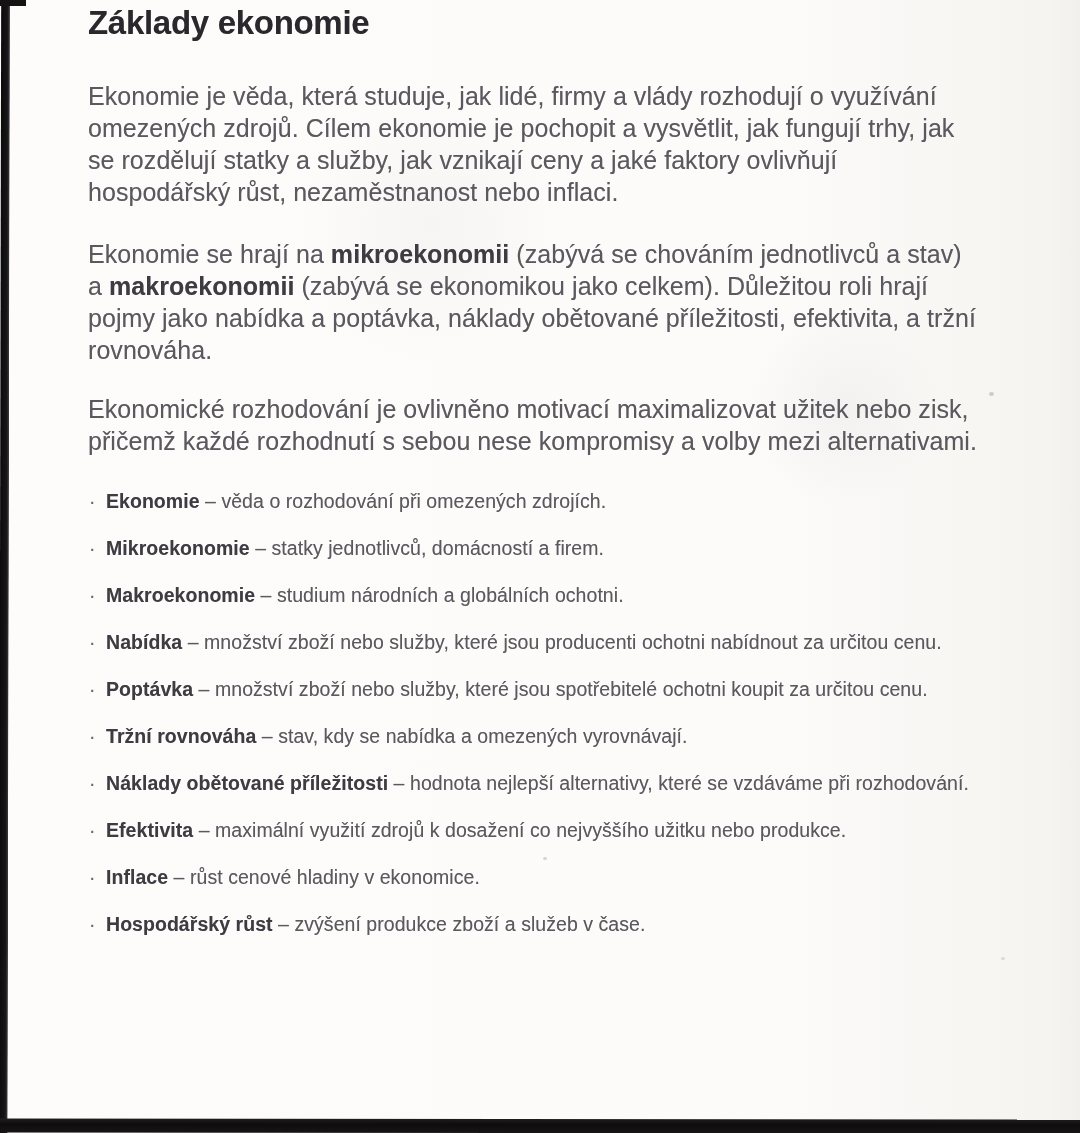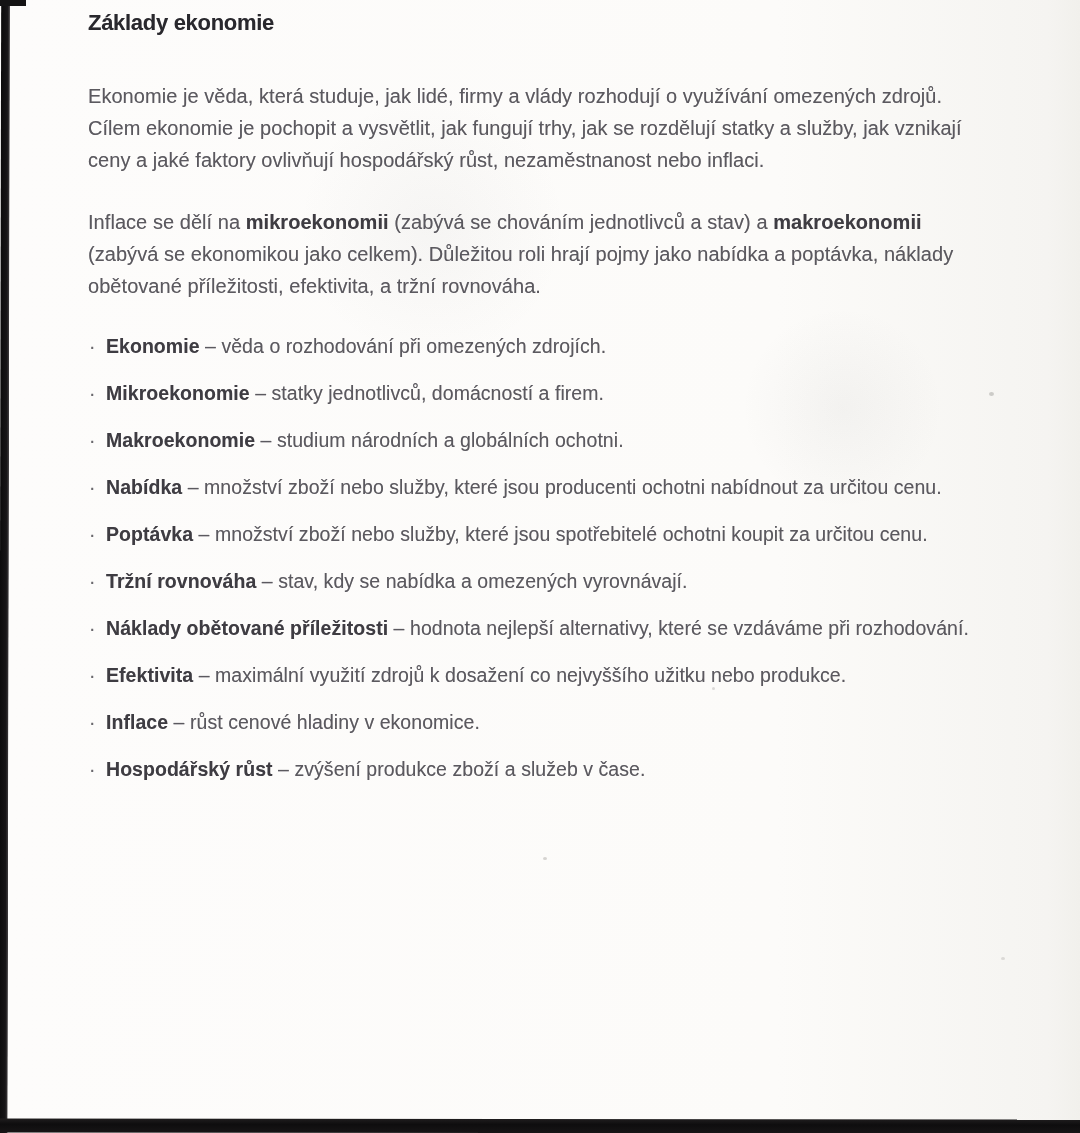--- a/index.html
+++ b/index.html
@@ -50,38 +50,38 @@
     position: absolute;
     left: 88px; top: 0;
     width: 893px;
     color: #5b595f;
     filter: blur(0.25px);
     text-shadow: 0 0 0.6px rgba(90,88,94,0.4);
   }
 
   h1.doc-title {
     margin-top: 2px;
-    font-size: 22px;
+    font-size: 33px;
     line-height: 42px;
     font-weight: 700;
     letter-spacing: -0.3px;
     color: #29282d;
   }
   h2.section-heading {
     font-size: 23px;
     line-height: 30px;
     font-weight: 700;
     letter-spacing: -0.1px;
     color: #2c2b30;
   }
   h2.summary-heading { margin-top: 40px; }
   h2.terms-heading   { margin-top: 27px; }
 
   p.body-para {
-    font-size: 20px;
+    font-size: 25px;
     line-height: 32px;
     letter-spacing: 0.05px;
   }
   p.para-1 { margin-top: 36px; }
   p.para-2 { margin-top: 30px; }
   p.para-3 { margin-top: 27px; }
 
   .inline-bold, .term { font-weight: 700; color: #3e3c42; }
 
   ul.terms-list {
@@ -115,22 +115,23 @@
   <div class="speck s3"></div>
   <div class="speck s4"></div>
 
   <div class="content">
 
     <h1 class="doc-title">Základy ekonomie</h1>
 
 
     <p class="body-para para-1">Ekonomie je věda, která studuje, jak lidé, firmy a vlády rozhodují o využívání omezených zdrojů. Cílem ekonomie je pochopit a vysvětlit, jak fungují trhy, jak se rozdělují statky a služby, jak vznikají ceny a jaké faktory ovlivňují hospodářský růst, nezaměstnanost nebo inflaci.</p>
 
-    <p class="body-para para-2"><span>Inflace se dělí na </span><span class="inline-bold">mikroekonomii</span><span> (zabývá se chováním jednotlivců a stav) a </span><span class="inline-bold">makroekonomii</span><span> (zabývá se ekonomikou jako celkem). Důležitou roli hrají pojmy jako nabídka a poptávka, náklady obětované příležitosti, efektivita, a tržní rovnováha.</span></p>
+    <p class="body-para para-2"><span>Ekonomie se hrají na </span><span class="inline-bold">mikroekonomii</span><span> (zabývá se chováním jednotlivců a stav) a </span><span class="inline-bold">makroekonomii</span><span> (zabývá se ekonomikou jako celkem). Důležitou roli hrají pojmy jako nabídka a poptávka, náklady obětované příležitosti, efektivita, a tržní rovnováha.</span></p>
 
+    <p class="body-para para-3">Ekonomické rozhodování je ovlivněno motivací maximalizovat užitek nebo zisk, přičemž každé rozhodnutí s sebou nese kompromisy a volby mezi alternativami.</p>
 
 
     <ul class="terms-list">
       <li><span class="bullet-dot">·</span><span class="term">Ekonomie</span><span> – věda o rozhodování při omezených zdrojích.</span></li>
       <li><span class="bullet-dot">·</span><span class="term">Mikroekonomie</span><span> – statky jednotlivců, domácností a firem.</span></li>
       <li><span class="bullet-dot">·</span><span class="term">Makroekonomie</span><span> – studium národních a globálních ochotni.</span></li>
       <li><span class="bullet-dot">·</span><span class="term">Nabídka</span><span> – množství zboží nebo služby, které jsou producenti ochotni nabídnout za určitou cenu.</span></li>
       <li><span class="bullet-dot">·</span><span class="term">Poptávka</span><span> – množství zboží nebo služby, které jsou spotřebitelé ochotni koupit za určitou cenu.</span></li>
       <li><span class="bullet-dot">·</span><span class="term">Tržní rovnováha</span><span> – stav, kdy se nabídka a omezených vyrovnávají.</span></li>
       <li><span class="bullet-dot">·</span><span class="term">Náklady obětované příležitosti</span><span> – hodnota nejlepší alternativy, které se vzdáváme při rozhodování.</span></li>

